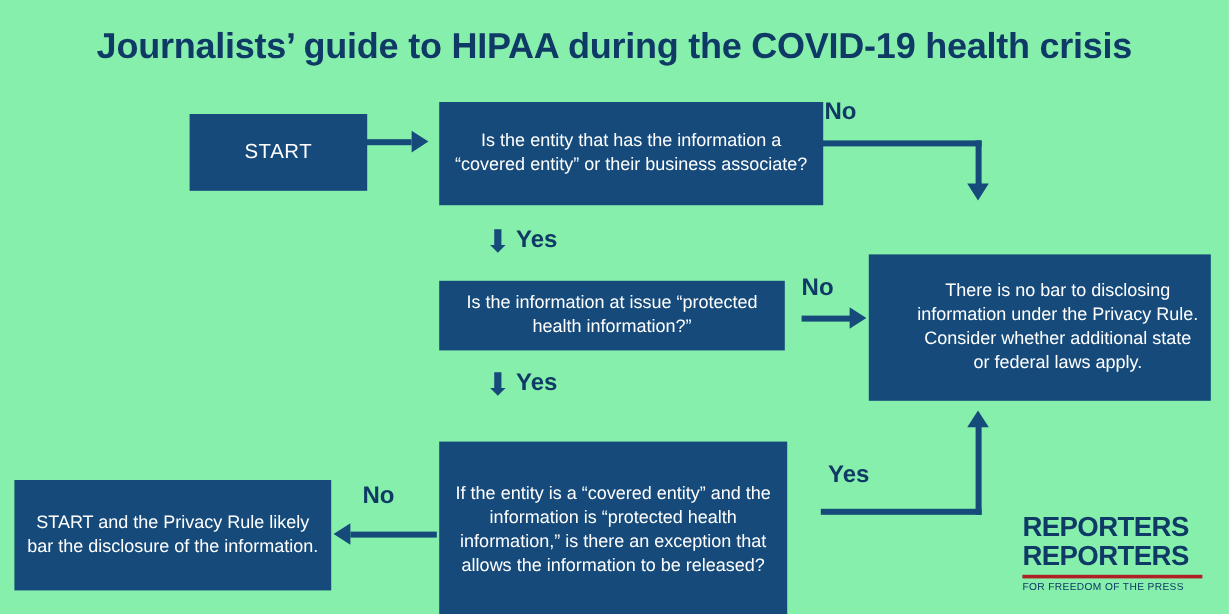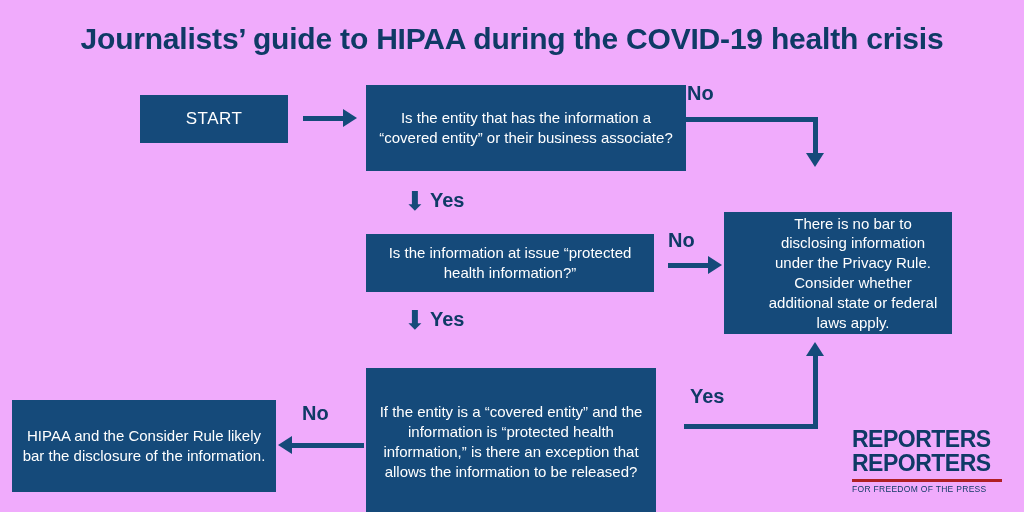--- a/index.html
+++ b/index.html
@@ -10,21 +10,21 @@
     width: 1024px;
     height: 512px;
     background: #dcdcdc;
     font-family: "Liberation Sans", sans-serif;
     overflow: hidden;
   }
   #canvas {
     position: relative;
     width: 1024px;
     height: 512px;
-    background: #f0abfc;
+    background: #86efac;
   }
   .title {
     position: absolute;
     left: 0;
     top: 22px;
     width: 1024px;
     text-align: center;
     font-size: 30px;
     font-weight: bold;
     color: #0f3a66;
@@ -117,21 +117,21 @@
     letter-spacing: 0.3px;
   }
 </style>
 </head>
 <body>
 
 <div id="canvas">
 
   <div class="title">Journalists’ guide to HIPAA during the COVID-19 health crisis</div>
 
-  <div class="box start" style="left:140px; top:95px; width:148px; height:48px;">START</div>
+  <div class="box start" style="left:158px; top:95px; width:148px; height:64px;">START</div>
 
   <div class="arrow-line" style="left:303px; top:116px; width:40px; height:5px;"></div>
   <div class="arrow-head head-right" style="left:343px; top:109px;"></div>
 
   <div class="box" style="left:366px; top:85px; width:320px; height:86px;">Is the entity that has the information a “covered entity” or their business associate?</div>
 
   <div class="label" style="left:687px; top:82px;">No</div>
   <div class="arrow-line" style="left:676px; top:117px; width:142px; height:5px;"></div>
   <div class="arrow-line" style="left:813px; top:117px; width:5px; height:38px;"></div>
   <div class="arrow-head head-down" style="left:806px; top:153px;"></div>
@@ -141,34 +141,34 @@
 
   <div class="box" style="left:366px; top:234px; width:288px; height:58px;">Is the information at issue “protected health information?”</div>
 
   <div class="label" style="left:668px; top:229px;">No</div>
   <div class="arrow-line" style="left:668px; top:263px; width:42px; height:5px;"></div>
   <div class="arrow-head head-right" style="left:708px; top:256px;"></div>
 
   <div class="yes-arrow-glyph" style="left:404px; top:307px;">⬇</div>
   <div class="label" style="left:430px; top:308px;">Yes</div>
 
-  <div class="box" style="left:724px; top:212px; width:228px; height:122px;padding-left:40px;">There is no bar to disclosing information under the Privacy Rule. Consider whether additional state or federal laws apply.</div>
+  <div class="box" style="left:724px; top:212px; width:285px; height:122px;padding-left:40px;">There is no bar to disclosing information under the Privacy Rule. Consider whether additional state or federal laws apply.</div>
 
   <div class="box" style="left:366px; top:368px; width:290px; height:148px;">If the entity is a “covered entity” and the information is “protected health information,” is there an exception that allows the information to be released?</div>
 
   <div class="label" style="left:690px; top:385px;">Yes</div>
   <div class="arrow-line" style="left:684px; top:424px; width:134px; height:5px;"></div>
   <div class="arrow-line" style="left:813px; top:355px; width:5px; height:74px;"></div>
   <div class="arrow-head head-up" style="left:806px; top:342px;"></div>
 
   <div class="label" style="left:302px; top:402px;">No</div>
   <div class="arrow-line" style="left:292px; top:443px; width:72px; height:5px;"></div>
   <div class="arrow-head head-left" style="left:278px; top:436px;"></div>
 
-  <div class="box" style="left:12px; top:400px; width:264px; height:92px;">HIPAA and the Consider Rule likely bar the disclosure of the information.</div>
+  <div class="box" style="left:12px; top:400px; width:264px; height:92px;">START and the Privacy Rule likely bar the disclosure of the information.</div>
 
   <div id="logo">
     <div class="l1">REPORTERS</div>
     <div class="l2">REPORTERS</div>
     <div class="rule"></div>
     <div class="l3">FOR FREEDOM OF THE PRESS</div>
   </div>
 
 </div>
 

